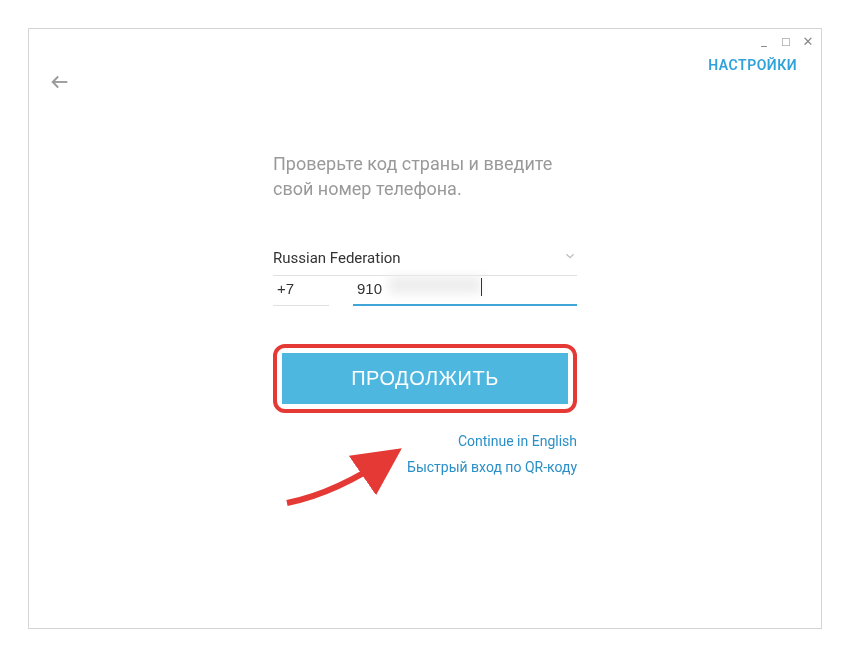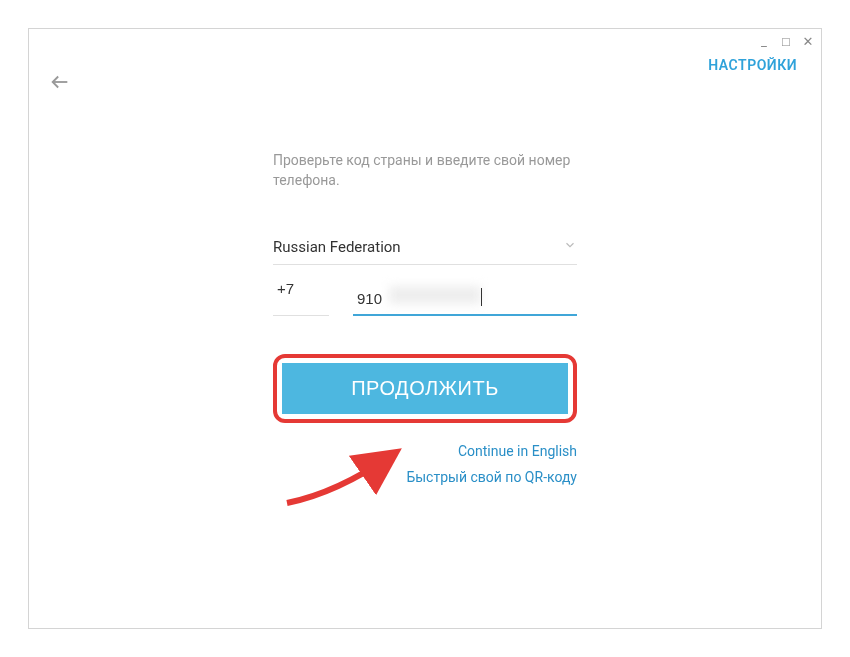--- a/index.html
+++ b/index.html
@@ -71,21 +71,21 @@
       transform: translateX(-50%);
       width: 304px;
     }
     .title {
       font-size: 20px;
       font-weight: 700;
       color: #222;
       margin-bottom: 10px;
     }
     .subtitle {
-      font-size: 14px;
+      font-size: 18px;
       color: #999;
       line-height: 1.4;
       margin-bottom: 48px;
     }
     .country-select {
       display: flex;
       align-items: center;
       justify-content: space-between;
       border-bottom: 1px solid #e0e0e0;
       padding-bottom: 8px;
@@ -116,21 +116,20 @@
       border-bottom: 1px solid #e0e0e0;
       font-size: 15px;
       color: #333;
       padding: 4px 0 8px 4px;
       outline: none;
       background: transparent;
     }
     .phone-input-wrap {
       position: relative;
       flex: 1;
-      margin-top: 21px;
     }
     .phone-input {
       width: 100%;
       border: none;
       border-bottom: 2px solid #40a6d8;
       font-size: 15px;
       color: #333;
       padding: 4px 0 7px 4px;
       outline: none;
       background: transparent;
@@ -233,21 +232,21 @@
         <div class="phone-caret"></div>
       </div>
     </div>
 
     <div class="continue-btn-wrap">
       <button class="continue-btn">ПРОДОЛЖИТЬ</button>
     </div>
 
     <div class="links">
       <div>Continue in English</div>
-      <div>Быстрый свой по QR-коду</div>
+      <div>Быстрый вход по QR-коду</div>
     </div>
   </div>
 
   <div class="red-arrow">
     <svg viewBox="0 0 140 70">
       <defs>
         <marker id="ah" markerWidth="8" markerHeight="8" refX="6" refY="4" orient="auto">
           <polygon points="0 0, 8 4, 0 8" fill="#e53935"></polygon>
         </marker>
       </defs>

